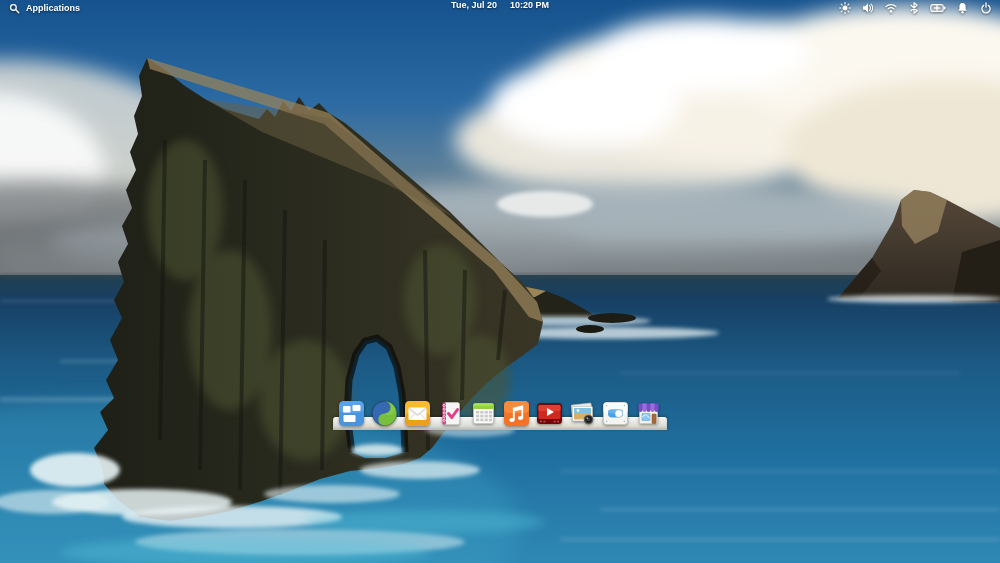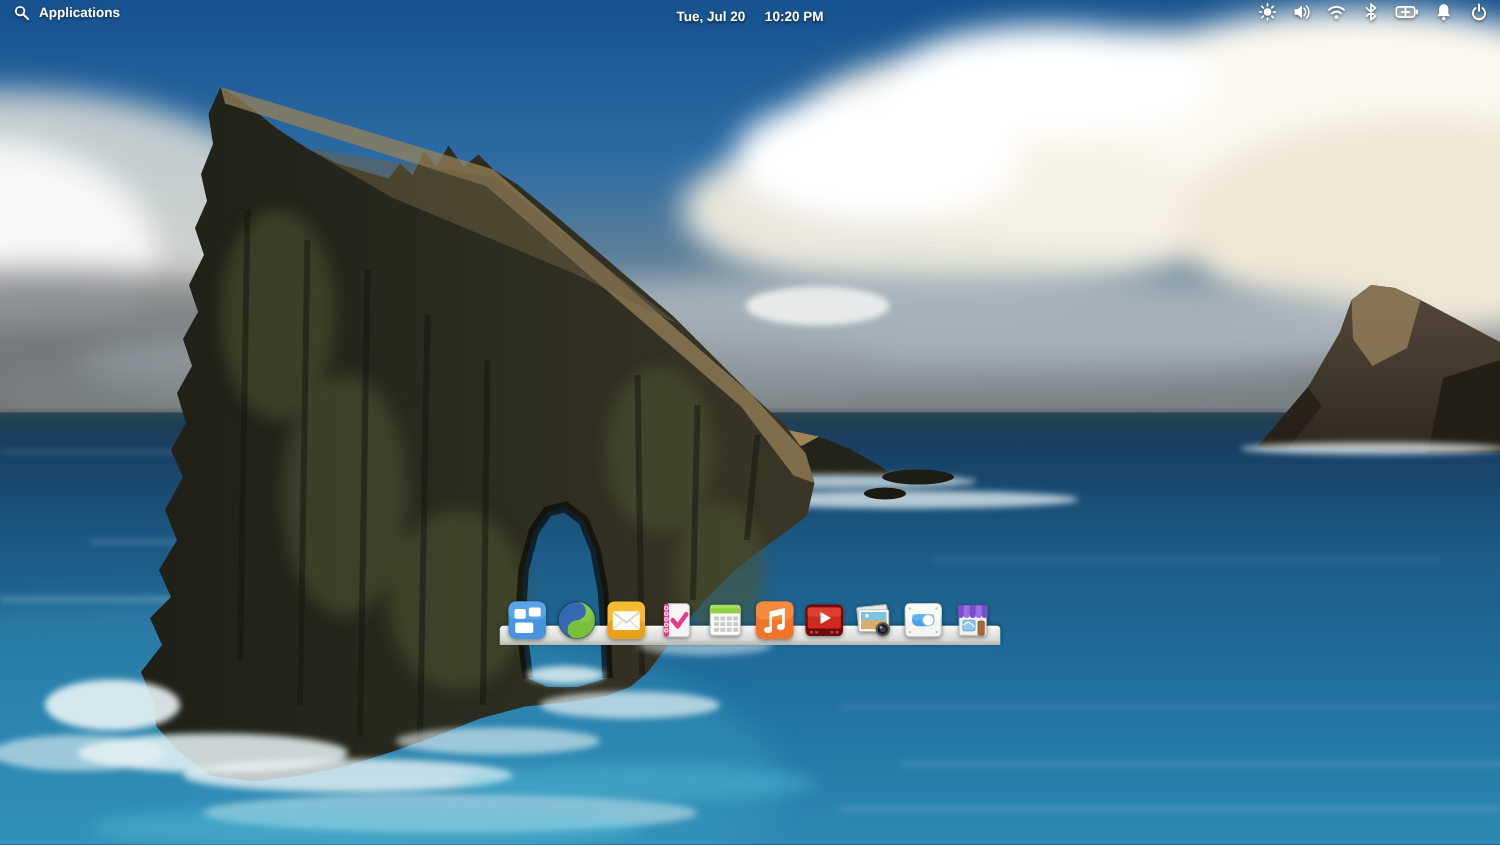--- a/index.html
+++ b/index.html
@@ -7,21 +7,21 @@
        font-family:"Liberation Sans",sans-serif;background:#1d5b86;}
   #desktop{position:absolute;inset:0;width:1000px;height:430px;}
   #wallpaper{position:absolute;inset:0;display:block;}
 
   
   #panel{position:absolute;top:0;left:0;right:0;height:16px;z-index:10;
          display:flex;align-items:center;color:#fff;
          text-shadow:0 1px 2px rgba(0,0,0,.55);font-size:9px;font-weight:700;}
   .panel-left{display:flex;align-items:center;gap:5px;padding-left:8px;cursor:default;}
   .panel-center{position:absolute;left:50%;top:0;height:16px;transform:translateX(-50%);
-                display:flex;align-items:flex-end;gap:13px;}
+                display:flex;align-items:flex-start;gap:13px;}
   .panel-right{position:absolute;right:0;top:0;height:16px;display:flex;
                align-items:center;gap:10px;padding-right:8px;}
   .pi{display:flex;align-items:center;justify-content:center;width:13px;height:13px;
       filter:drop-shadow(0 1px 1px rgba(0,0,0,.5));}
   .pi svg{display:block;}
 
   
   #dock{position:absolute;left:0;right:0;bottom:0;height:42px;z-index:10;}
   #dock-shelf{position:absolute;left:50%;transform:translateX(-50%);bottom:0;
               width:334px;height:12px;border-radius:3px 3px 0 0;

